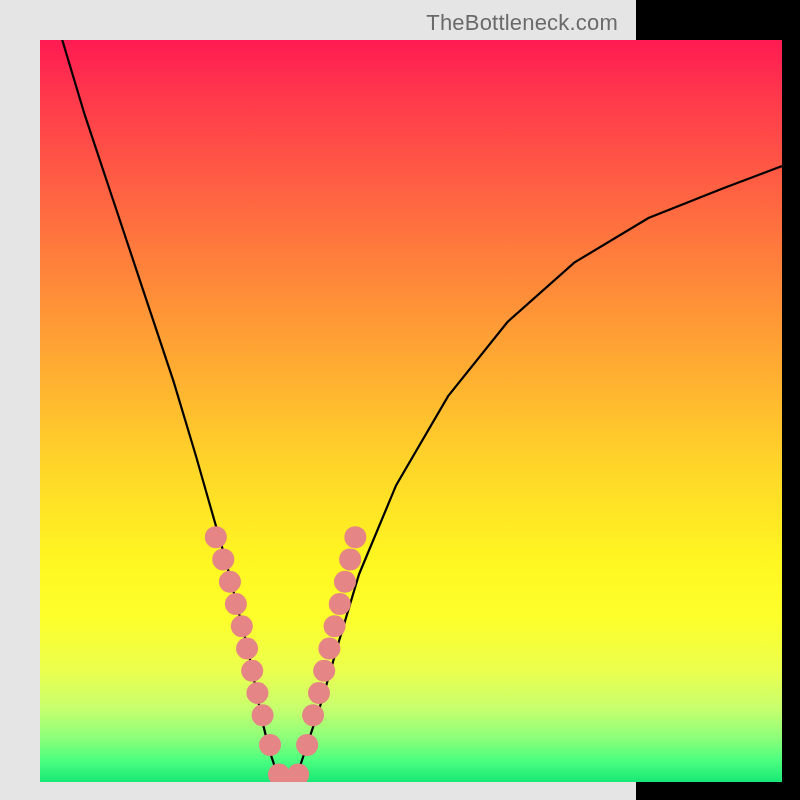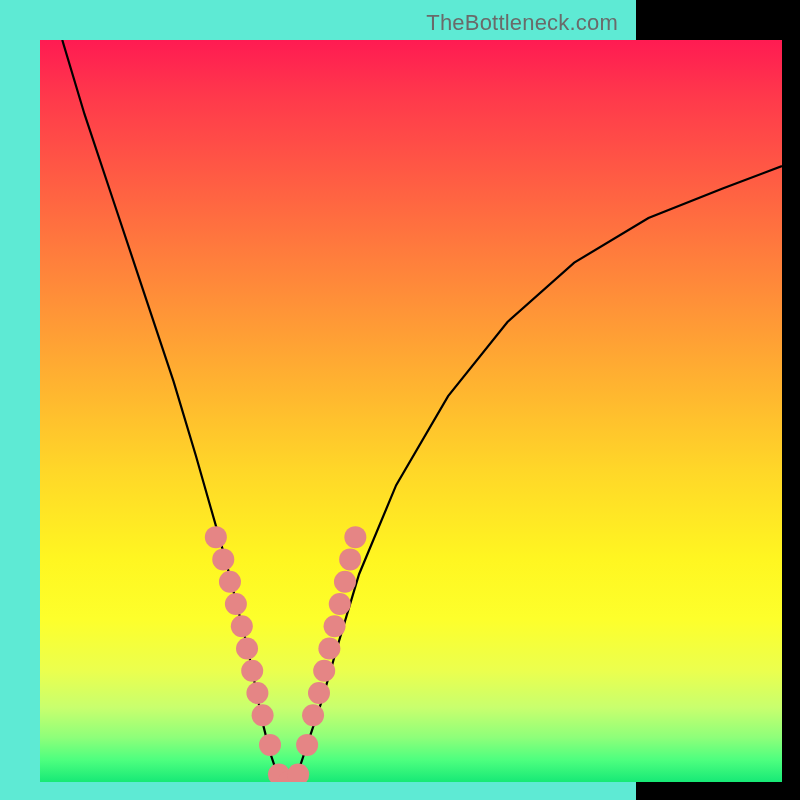--- a/index.html
+++ b/index.html
@@ -8,21 +8,21 @@
     width: 800px;
     height: 800px;
     overflow: hidden;
     background: #000;
     font-family: Arial, Helvetica, sans-serif;
   }
   .frame {
     position: relative;
     width: 636px;
     height: 800px;
-    background: #5eead4;
+    background: #e5e5e5;
   }
   .plot-area {
     position: absolute;
     left: 40px;
     top: 40px;
     width: 742px;
     height: 742px;
     overflow: hidden;
     background: linear-gradient(
       to bottom,

